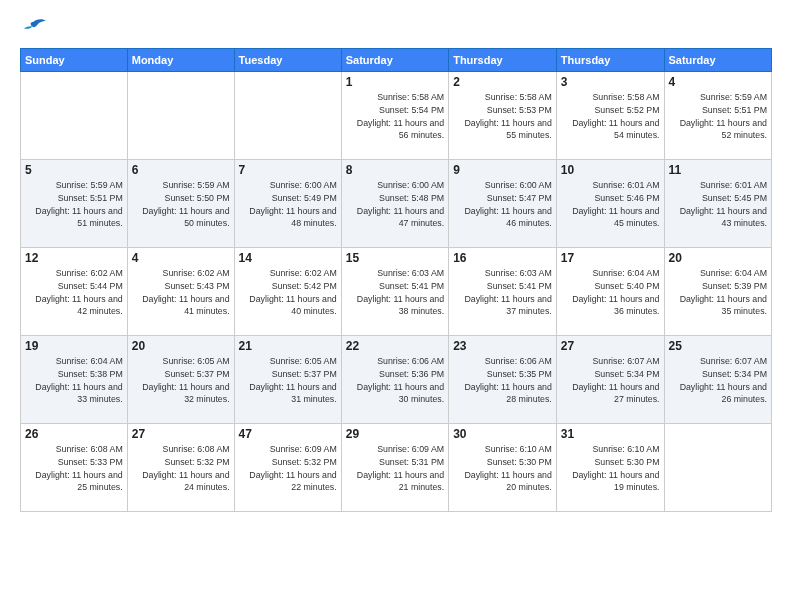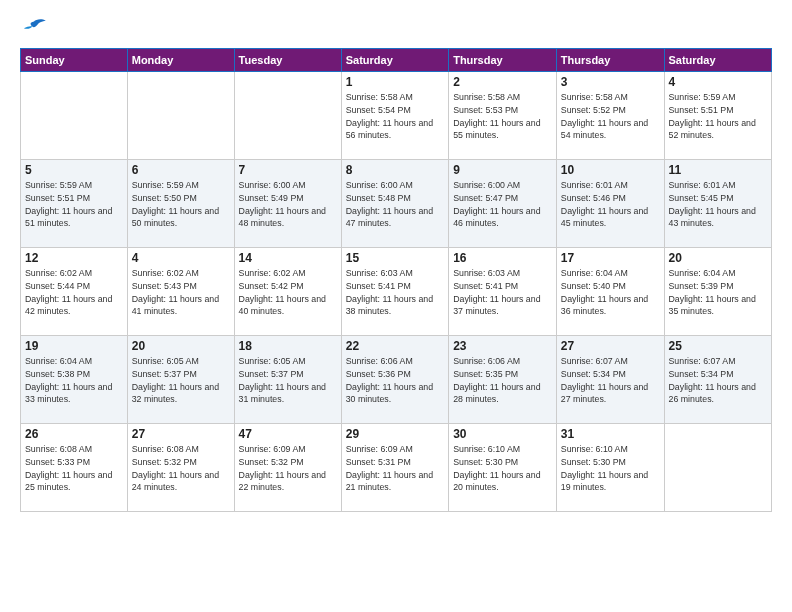--- a/index.html
+++ b/index.html
@@ -50,21 +50,21 @@
     .location-title {
       font-size: 14px;
       color: #555;
     }
     .calendar {
       width: 100%;
       border-collapse: collapse;
       font-size: 9.5px;
     }
     .calendar thead th {
-      background: #701a75;
+      background: #3b82f6;
       color: #fff;
       padding: 5px 4px;
       text-align: left;
       font-size: 11px;
       font-weight: 600;
       border: 1px solid #1a6fc4;
     }
     .calendar tbody td {
       border: 1px solid #ccc;
       vertical-align: top;
@@ -81,20 +81,21 @@
     .day-number {
       font-size: 12px;
       font-weight: 600;
       color: #222;
       margin-bottom: 2px;
     }
     .day-info {
       font-size: 8.8px;
       color: #333;
       line-height: 1.45;
+      text-align: right;
     }
     .empty-cell {
       background: #fff !important;
     }
   </style>
 </head>
 <body>
 
 <div class="page">
   <div class="header">
@@ -251,21 +252,21 @@
 Sunset: 5:38 PM
 Daylight: 11 hours and 33 minutes.</div>
           </td>
           <td>
             <div class="day-number">20</div>
             <div class="day-info" style="white-space: pre-line;">Sunrise: 6:05 AM
 Sunset: 5:37 PM
 Daylight: 11 hours and 32 minutes.</div>
           </td>
           <td>
-            <div class="day-number">18</div>
+            <div class="day-number">21</div>
             <div class="day-info" style="white-space: pre-line;">Sunrise: 6:05 AM
 Sunset: 5:37 PM
 Daylight: 11 hours and 31 minutes.</div>
           </td>
           <td>
             <div class="day-number">22</div>
             <div class="day-info" style="white-space: pre-line;">Sunrise: 6:06 AM
 Sunset: 5:36 PM
 Daylight: 11 hours and 30 minutes.</div>
           </td>

